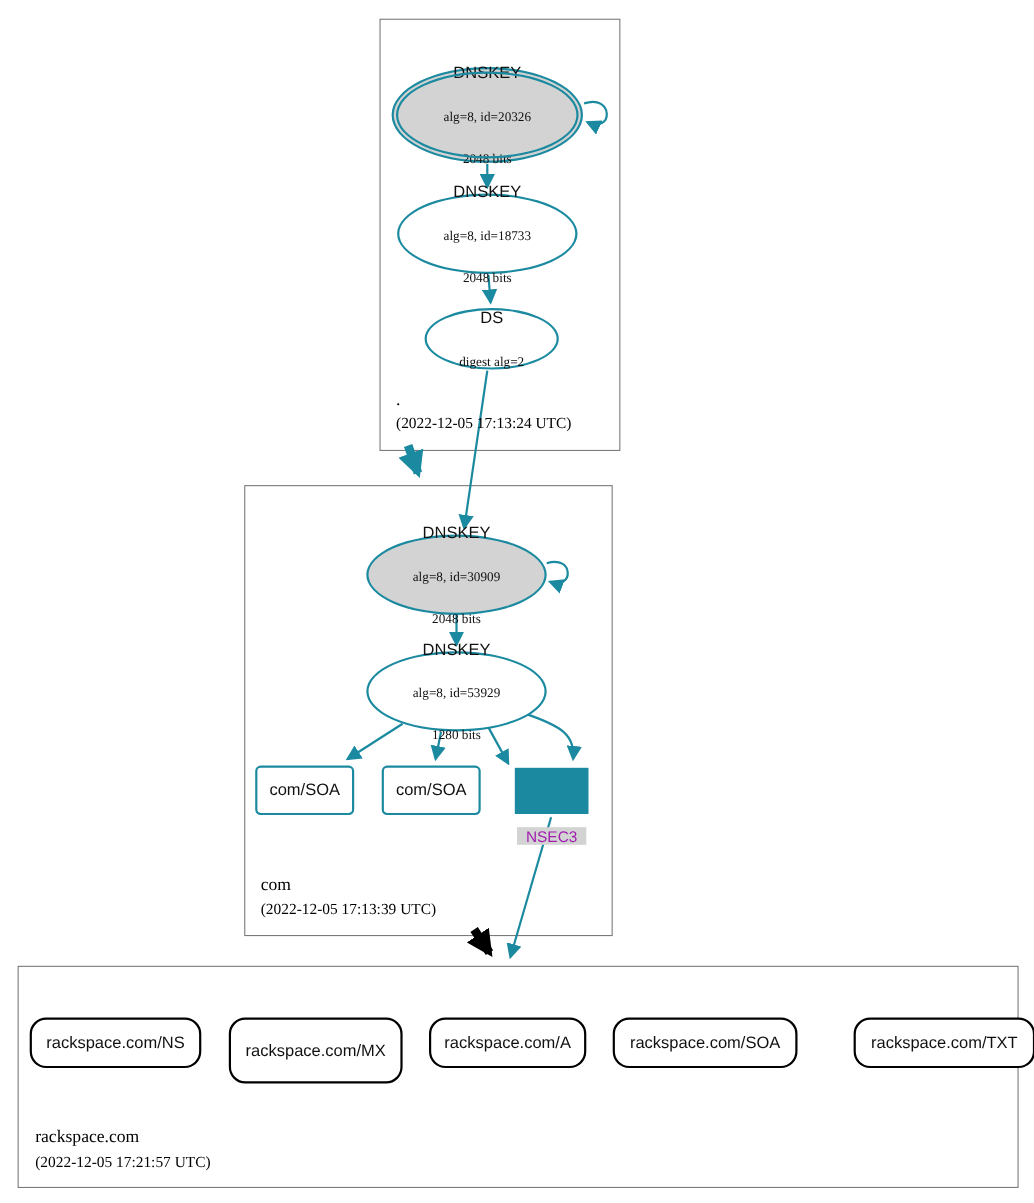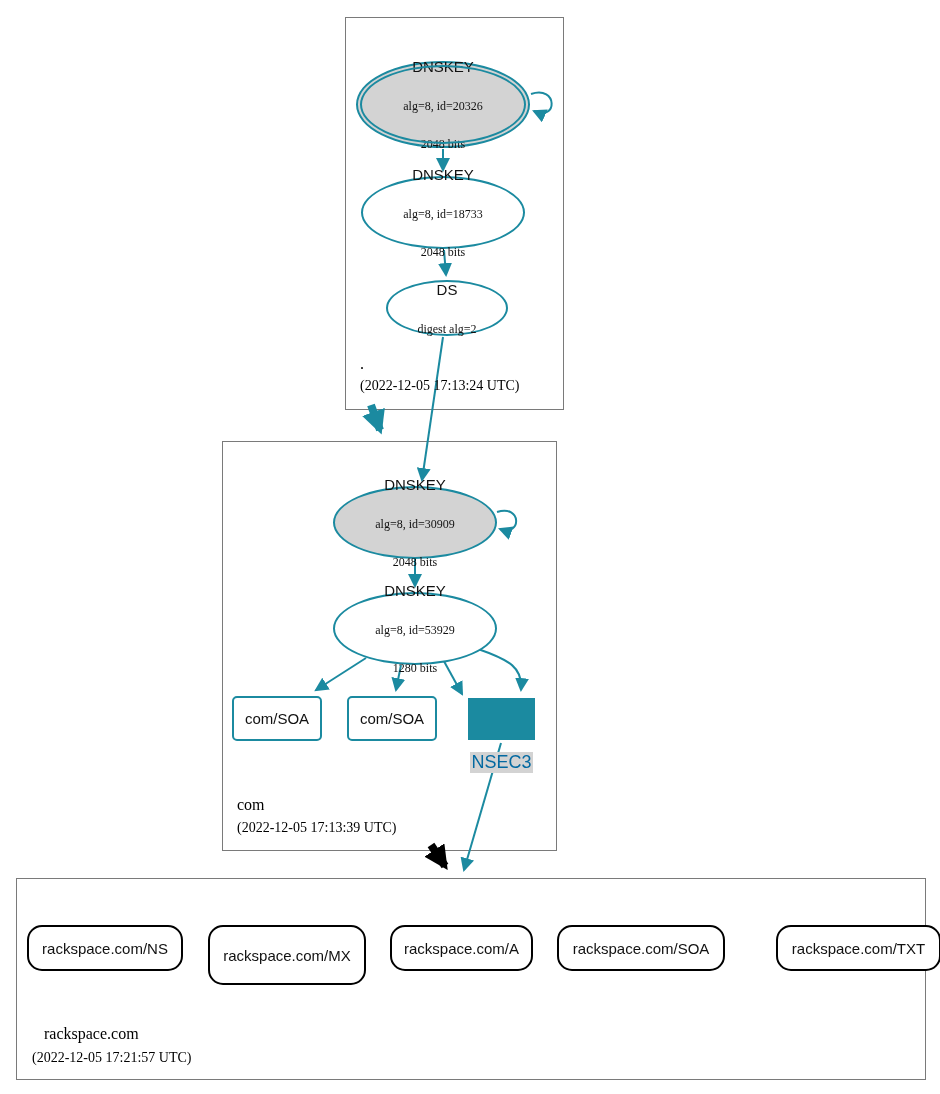--- a/index.html
+++ b/index.html
@@ -15,21 +15,21 @@
   .inner-ring{position:absolute;inset:2px;border:2px solid var(--teal);border-radius:50%;pointer-events:none;}
   .node-title{font-size:15px;line-height:17px;color:#111;}
   .node-detail{font-family:"Liberation Serif",serif;font-size:12px;line-height:14px;color:#111;}
   .rrset{border-radius:5px;border:2px solid var(--teal);background:#fff;
          font-size:15px;color:#111;}
   .rrset.black{border-color:#000;border-radius:15px;}
   .nsec3{display:grid;grid-template-columns:1fr 1fr;grid-template-rows:10px 1fr;gap:2px;
          background:var(--teal);padding:2px;}
   .nsec3 .cell{background:#d3d3d3;}
   .nsec3 .bodycell{grid-column:1/3;background:#d3d3d3;display:flex;align-items:center;justify-content:center;
-         font-size:18px;color:#0369a1;margin-top:40px;}
+         font-size:14px;color:#a21caf;margin-top:40px;}
   svg.edges{position:absolute;left:0;top:0;pointer-events:none;}
 </style>
 </head>
 <body>
 
 <div id="canvas" style="--teal:#1b8aa0;">
 
   <div class="zone-box" style="left:345px;top:17px;width:217px;height:391px;"></div>
   <div class="zone-box" style="left:222px;top:441px;width:333px;height:408px;"></div>
   <div class="zone-box" style="left:16px;top:878px;width:908px;height:200px;"></div>
@@ -125,16 +125,16 @@
   <div class="node rrset black" style="left:390px;top:925px;width:143px;height:46px;">
     <span>rackspace.com/A</span>
   </div>
   <div class="node rrset black" style="left:557px;top:925px;width:168px;height:46px;">
     <span>rackspace.com/SOA</span>
   </div>
   <div class="node rrset black" style="left:748px;top:925px;width:165px;height:46px;margin-left:28px;">
     <span>rackspace.com/TXT</span>
   </div>
 
-  <div class="zone-name" style="left:32px;top:1025px;margin-left:12px;">rackspace.com</div>
+  <div class="zone-name" style="left:32px;top:1025px;">rackspace.com</div>
   <div class="zone-ts" style="left:32px;top:1050px;">(2022-12-05 17:21:57 UTC)</div>
 
 </div>
 
 </body></html>

